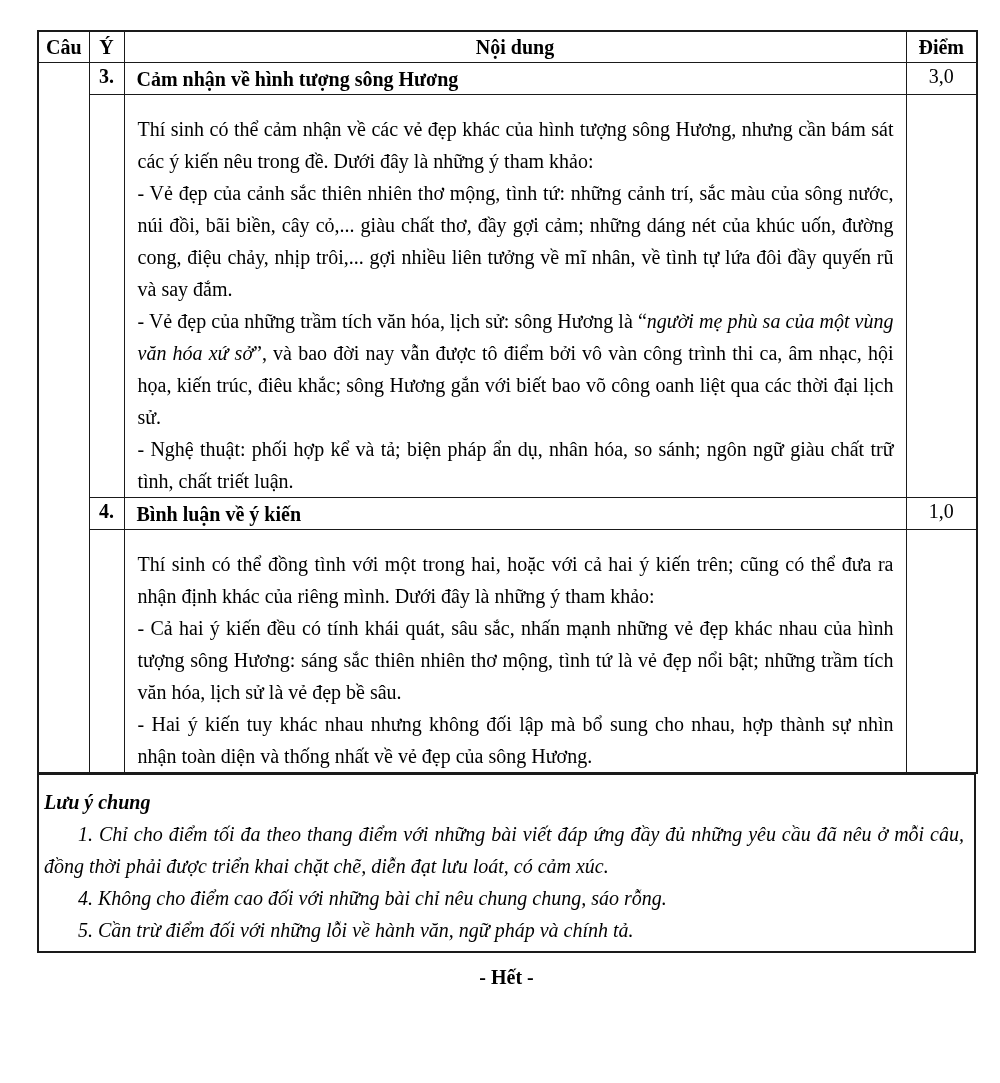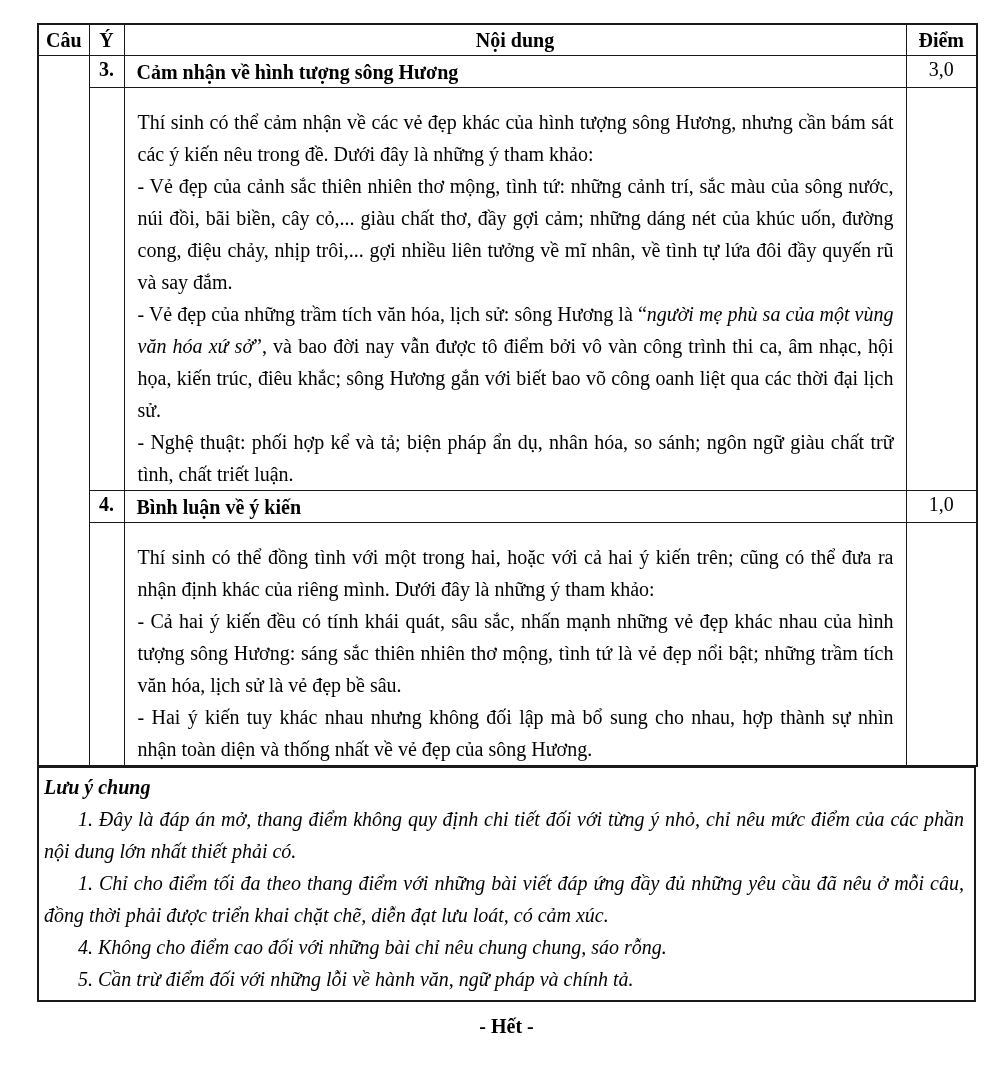--- a/index.html
+++ b/index.html
@@ -12,21 +12,21 @@
   .page {
     position: relative;
     width: 1000px;
     height: 1083px;
     background: #ffffff;
     overflow: hidden;
   }
   .doc {
     position: absolute;
     left: 37px;
-    top: 23px;
+    top: 30px;
     width: 748px;
   }
   table.rubric {
     border-collapse: collapse;
     table-layout: fixed;
     width: 939px;
   }
   table.rubric td {
     border: 1px solid #1a1a1a;
     vertical-align: top;
@@ -75,21 +75,21 @@
   .r3-title { height: 30px; }
   .r3-content { height: 383px; }
   .r4-title { height: 27px; }
   .r4-content { height: 226px; }
   .quote-italic { font-style: italic; }
   .notes-box {
     margin-top: -1px;
     width: 939px;
     border: 2px solid #1a1a1a;
     box-sizing: border-box;
-    padding: 3px 10px 5px 5px;
+    padding: 11px 10px 5px 5px;
     font-style: italic;
     font-size: 20px;
     line-height: 32px;
   }
   .notes-title {
     font-weight: bold;
     text-align: left;
   }
   .note-item {
     text-align: justify;
@@ -155,21 +155,20 @@
             <p>- Cả hai ý kiến đều có tính khái quát, sâu sắc, nhấn mạnh những vẻ đẹp khác nhau của hình tượng sông Hương: sáng sắc thiên nhiên thơ mộng, tình tứ là vẻ đẹp nổi bật; những trầm tích văn hóa, lịch sử là vẻ đẹp bề sâu.</p>
             <p>- Hai ý kiến tuy khác nhau nhưng không đối lập mà bổ sung cho nhau, hợp thành sự nhìn nhận toàn diện và thống nhất về vẻ đẹp của sông Hương.</p>
           </td>
           <td></td>
         </tr>
       </tbody>
     </table>
 
     <div class="notes-box">
       <div class="notes-title">Lưu ý chung</div>
-      <div class="note-item">1. Đây là đáp án mở, thang điểm không quy định chi tiết đối với từng ý nhỏ, chỉ nêu mức điểm của các phần nội dung lớn nhất thiết phải có.</div>
       <div class="note-item">1. Chỉ cho điểm tối đa theo thang điểm với những bài viết đáp ứng đầy đủ những yêu cầu đã nêu ở mỗi câu, đồng thời phải được triển khai chặt chẽ, diễn đạt lưu loát, có cảm xúc.</div>
       <div class="note-item">4. Không cho điểm cao đối với những bài chỉ nêu chung chung, sáo rỗng.</div>
       <div class="note-item">5. Cần trừ điểm đối với những lỗi về hành văn, ngữ pháp và chính tả.</div>
     </div>
 
     <div class="end-mark">- Hết -</div>
 
   </div>
 </div>
 

